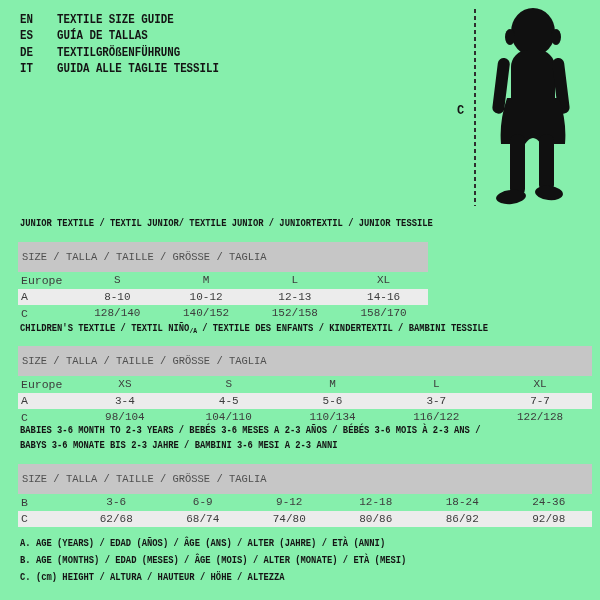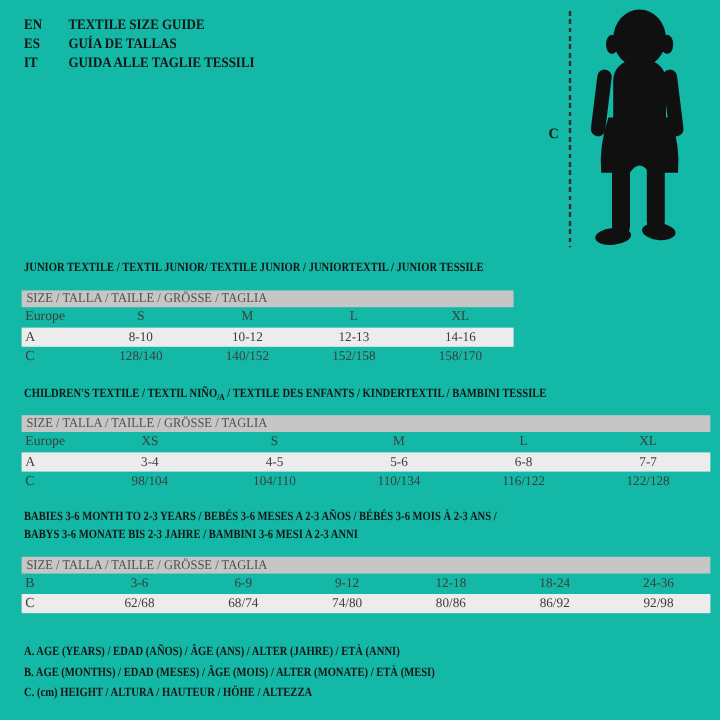--- a/index.html
+++ b/index.html
@@ -1,18 +1,18 @@
 <!DOCTYPE html>
 <html><head>
 <meta charset="utf-8">
 <style>
   html,body { margin:0; padding:0; background:#fff; }
   .page {
-    position:relative; width:600px; height:600px; background:#14b8a6;
-    font-family:Liberation Serif, serif; overflow:hidden;
+    position:relative; width:600px; height:600px; background:#86efac;
+    font-family:Liberation Mono, monospace; overflow:hidden;
     color:var(--heading,#141414);
   }
   
   .langs { position:absolute; left:20px; top:12px; }
   .lang-row { display:flex; height:16.3px; align-items:center; }
   .lang-code, .lang-label {
     font-weight:bold; font-size:12px; white-space:nowrap;
     transform:scaleX(.9); transform-origin:0 50%; display:inline-block;
   }
   .lang-code { width:37px; flex:0 0 37px; }
@@ -29,21 +29,21 @@
   .sec-title {
     position:absolute; font-weight:bold; font-size:10.5px; line-height:15px;
     white-space:nowrap; transform:scaleX(.84); transform-origin:0 0;
     color:var(--heading,#141414);
   }
   .subscript { font-size:7.5px; vertical-align:-2px; }
 
   
   .size-table { position:absolute; }
   .size-bar {
-    height:14px; background:var(--bar-bg,#c6c6c6);
+    height:30px; background:var(--bar-bg,#c6c6c6);
     display:flex; align-items:center; padding-left:4px; box-sizing:border-box;
   }
   .size-bar-text {
     font-size:11px; color:var(--bar-text,#4f4f4f); white-space:nowrap;
     transform:scaleX(.95); transform-origin:0 50%;
   }
   .trow { display:flex; height:16.5px; align-items:center; font-size:11px; color:var(--table-text,#3c3c3c); }
   .trow.stripe { background:var(--stripe,#ececec); }
   .cell { overflow:visible; white-space:nowrap; }
   .cell.label { flex:0 0 52px; width:52px; padding-left:3px; font-size:11.5px; }
@@ -62,20 +62,24 @@
 <div class="page" style="--bar-bg: #c6c6c6; --bar-text: #4f4f4f; --stripe: #ececec; --table-text: #3c3c3c; --heading: #141414; --silhouette: #101010;">
 
   <div class="langs">
     <div class="lang-row">
       <span class="lang-code">EN</span>
       <span class="lang-label">TEXTILE SIZE GUIDE</span>
     </div>
     <div class="lang-row">
       <span class="lang-code">ES</span>
       <span class="lang-label">GUÍA DE TALLAS</span>
+    </div>
+    <div class="lang-row">
+      <span class="lang-code">DE</span>
+      <span class="lang-label">TEXTILGRÖßENFÜHRUNG</span>
     </div>
     <div class="lang-row">
       <span class="lang-code">IT</span>
       <span class="lang-label">GUIDA ALLE TAGLIE TESSILI</span>
     </div>
   </div>
 
   <div class="dash-line"></div>
   <div class="measure-label">C</div>
   <svg class="baby" viewBox="0 0 94 200" xmlns="http://www.w3.org/2000/svg">
@@ -136,21 +140,21 @@
           <div class="cell value">S</div>
           <div class="cell value">M</div>
           <div class="cell value">L</div>
           <div class="cell value">XL</div>
         </div>
         <div class="trow stripe">
           <div class="cell label">A</div>
           <div class="cell value">3-4</div>
           <div class="cell value">4-5</div>
           <div class="cell value">5-6</div>
-          <div class="cell value">6-8</div>
+          <div class="cell value">3-7</div>
           <div class="cell value">7-7</div>
         </div>
         <div class="trow">
           <div class="cell label">C</div>
           <div class="cell value">98/104</div>
           <div class="cell value">104/110</div>
           <div class="cell value">110/134</div>
           <div class="cell value">116/122</div>
           <div class="cell value">122/128</div>
         </div>

